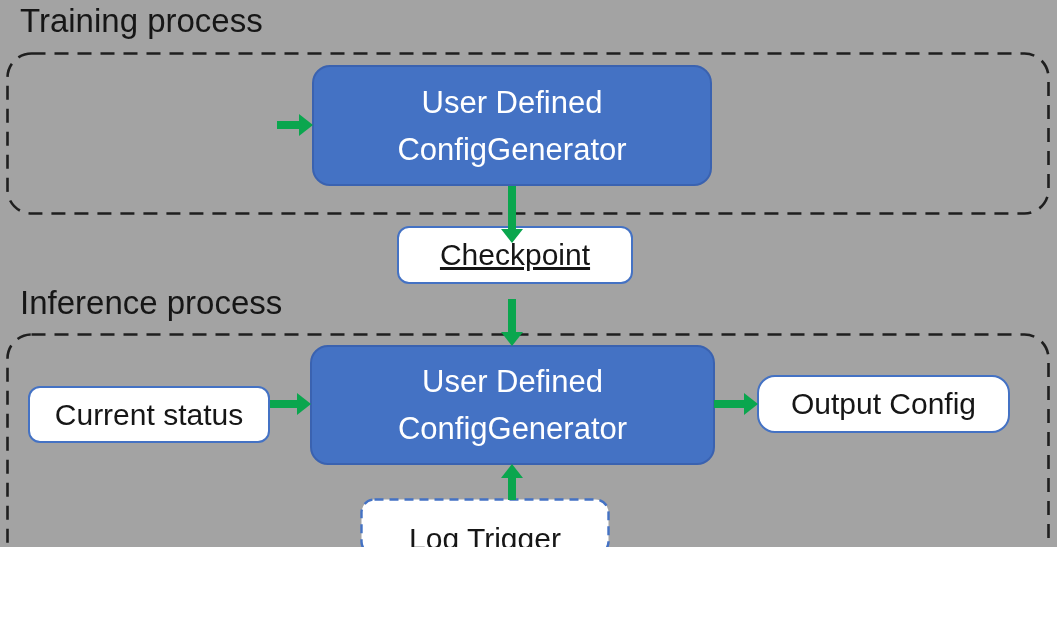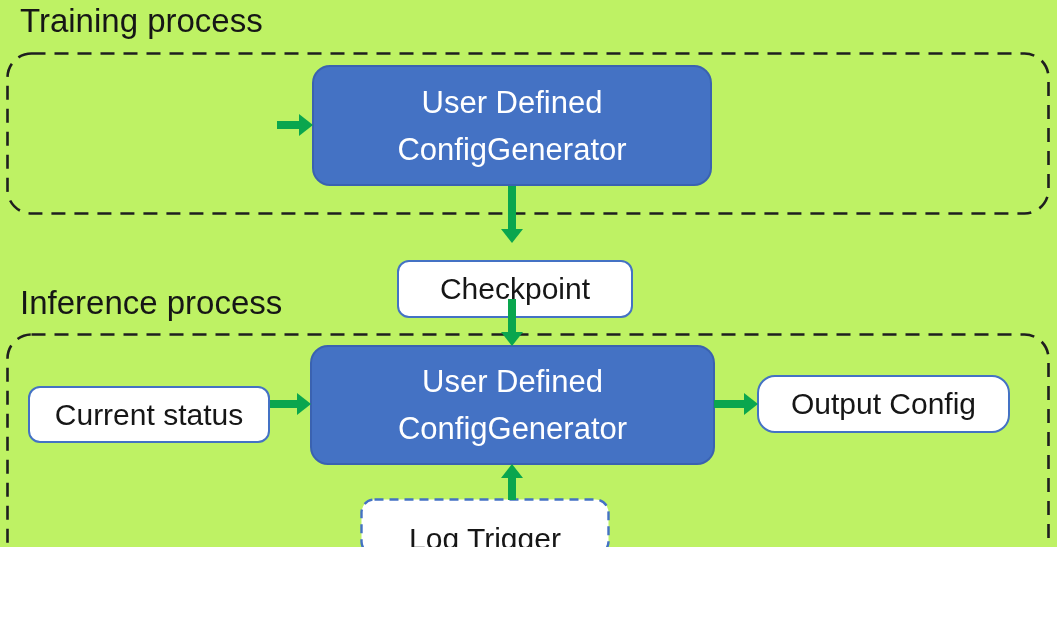--- a/index.html
+++ b/index.html
@@ -1,19 +1,19 @@
 <!DOCTYPE html>
 <html style="--arrow-green: #0AA64E; --node-border-blue: #4472C4; --generator-fill-blue: #4472C4; --generator-border-blue: #3A62B0; --trigger-dash-blue: #4472C4; --container-dash-black: #1F1F1F; --text-black: #161616; --generator-text-white: #FFFFFF;"><head>
 <meta charset="utf-8">
 <style>
   html,body{margin:0;padding:0;background:#ffffff;}
   .canvas{
     position:relative;
     width:1057px;height:547px;
-    background:#bef264;
+    background:#a3a3a3;
     font-family:"Liberation Sans", sans-serif;
     color:var(--text-black,#161616);
     overflow:hidden;
   }
   .section-label{
     position:absolute;
     font-size:33px;
     line-height:1.1;
     color:var(--text-black,#161616);
     white-space:nowrap;
@@ -79,21 +79,21 @@
       <rect x="1.5" y="1.5" width="1041" height="287" rx="24" ry="24" fill="none" stroke="var(--container-dash-black,#1F1F1F)" stroke-width="2.6" stroke-dasharray="14 9"></rect>
     </svg>
   </div>
 
 
   <div class="node generator" style="left:312px;top:65px;width:400px;height:121px;">
     <span>User Defined</span>
     <span>ConfigGenerator</span>
   </div>
 
-  <div class="node plain" style="left:397px;top:260px;width:236px;height:58px;">
+  <div class="node plain" style="left:397px;top:226px;width:236px;height:58px;text-decoration:underline;">
     <span>Checkpoint</span>
   </div>
 
   <div class="node plain" style="left:28px;top:386px;width:242px;height:57px;">
     <span>Current status</span>
   </div>
 
   <div class="node generator" style="left:310px;top:345px;width:405px;height:120px;">
     <span>User Defined</span>
     <span>ConfigGenerator</span>

